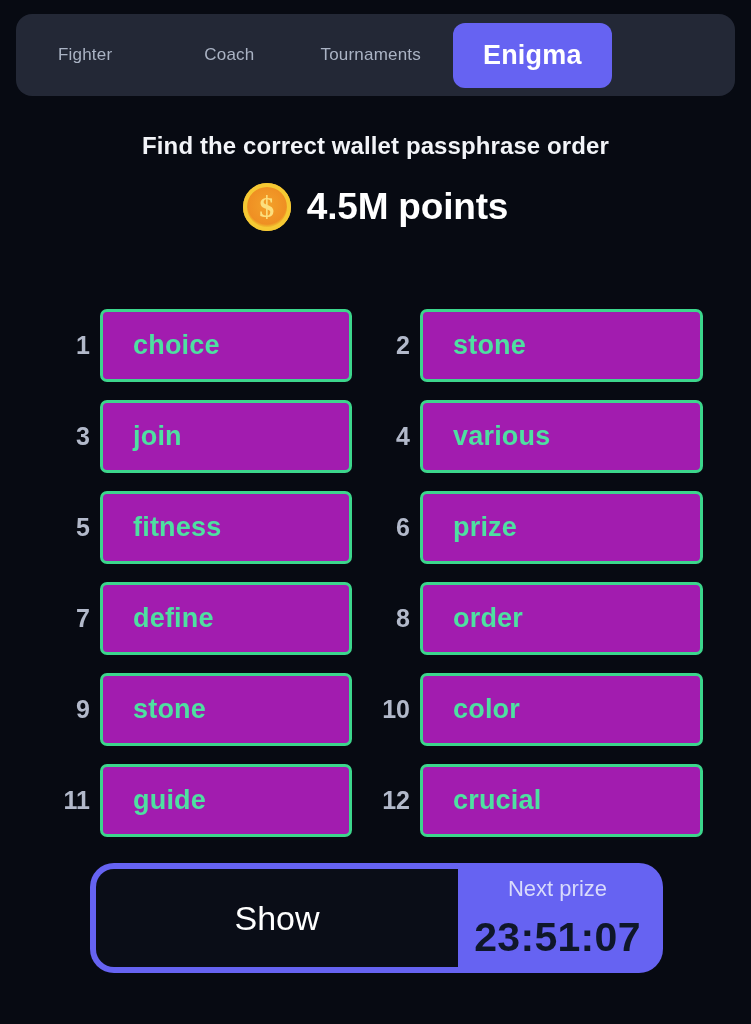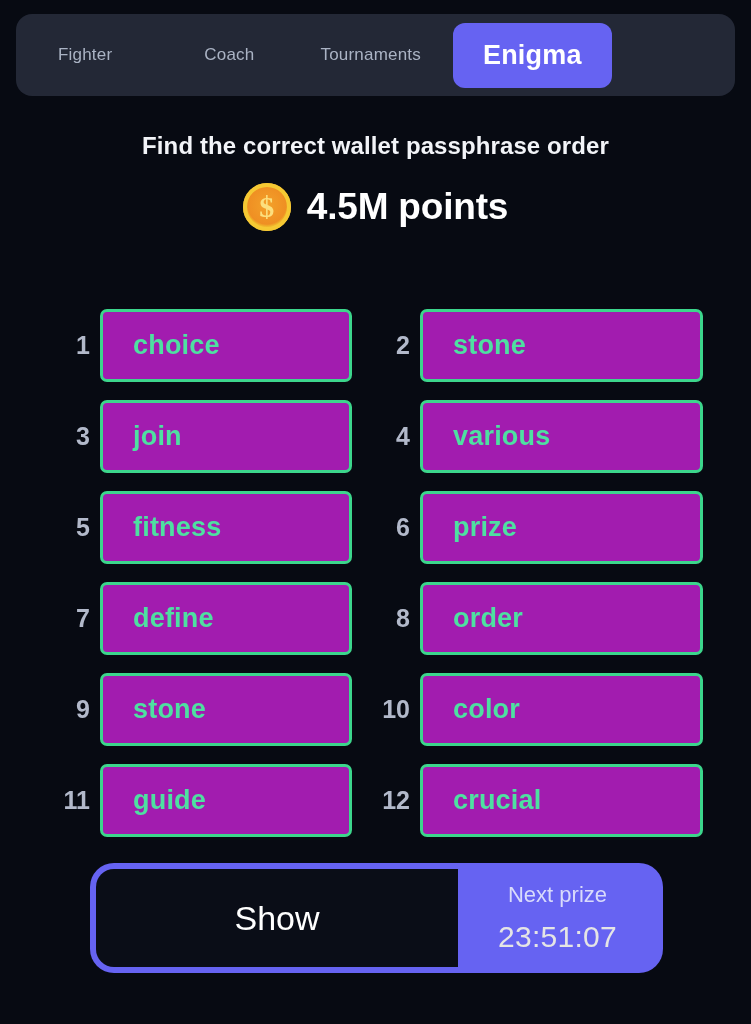--- a/index.html
+++ b/index.html
@@ -186,23 +186,23 @@
     justify-content: center;
     gap: 12px;
     cursor: default;
     text-align: right;
   }
   .prize-label {
     color: #d9dbfb;
     font-size: 22px;
   }
   .prize-timer {
-    color: #e5e5e5;
-    font-size: 30px;
-    font-weight: normal;
+    color: #0f172a;
+    font-size: 41px;
+    font-weight: bold;
     letter-spacing: 0.3px;
   }
 </style>
 </head>
 <body>
 
 <div class="tabbar">
   <div class="tab tab-0">Fighter</div>
   <div class="tab tab-1">Coach</div>
   <div class="tab tab-2">Tournaments</div>

